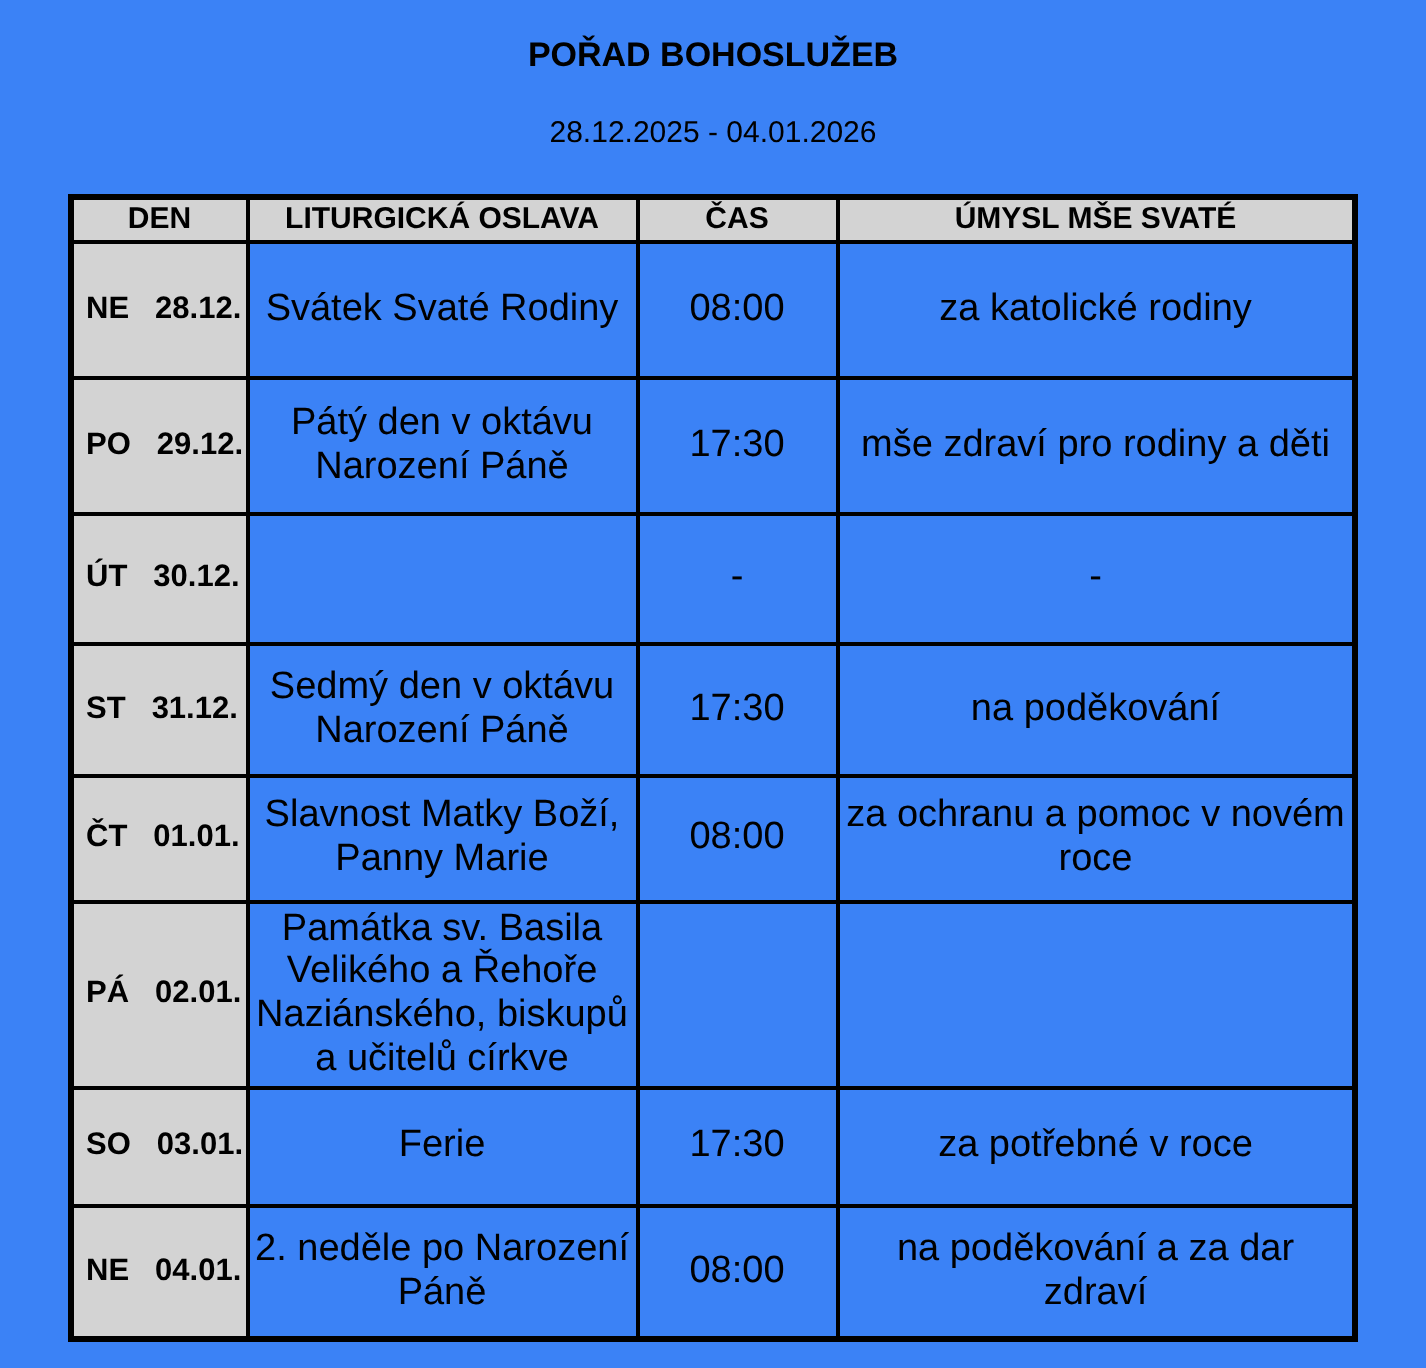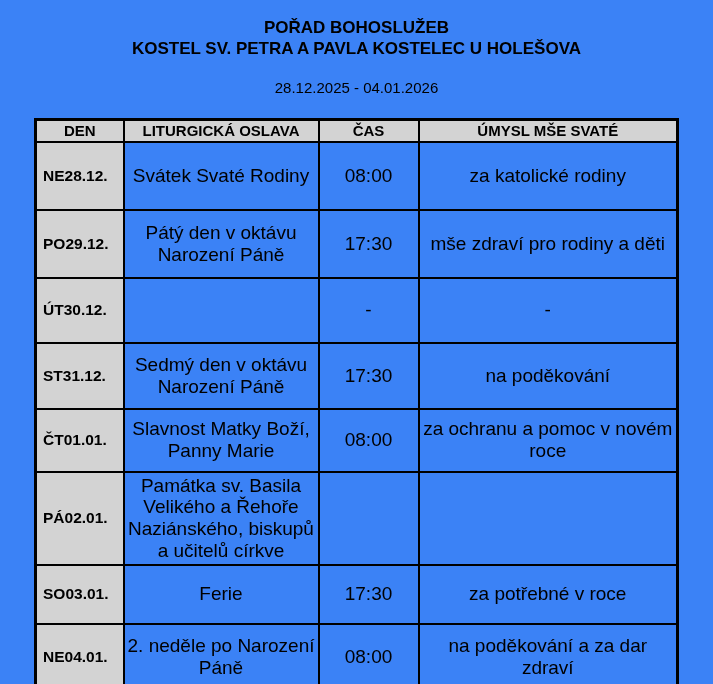--- a/index.html
+++ b/index.html
@@ -52,20 +52,21 @@
     padding: 1px 2px;
   }
   td.day-cell {
     background: #d3d3d3;
     font-weight: bold;
     font-size: 15.5px;
     padding-left: 6px;
   }
   td.day-cell .day-inner {
     display: flex;
+    gap: 13px;
     align-items: center;
   }
   td.cell-center {
     text-align: center;
     font-size: 19px;
     line-height: 1.15;
     padding: 2px 3px;
   }
   tbody tr:nth-child(1) { height: 68px; }
   tbody tr:nth-child(2) { height: 68px; }
@@ -75,21 +76,20 @@
   tbody tr:nth-child(6) { height: 79px; }
   tbody tr:nth-child(7) { height: 59px; }
   tbody tr:nth-child(8) { height: 67px; }
 </style>
 </head>
 <body>
 
 <div class="page">
   <div class="header-block">
     <div class="title-line1">POŘAD BOHOSLUŽEB</div>
-    <div class="title-line2">KOSTEL SV. PETRA A PAVLA KOSTELEC U HOLEŠOVA</div>
     <div class="date-range">28.12.2025 - 04.01.2026</div>
   </div>
 
   <table class="schedule">
     <colgroup>
       <col class="c-den">
         <col class="c-lit">
         <col class="c-cas">
         <col class="c-umy">
     </colgroup>

